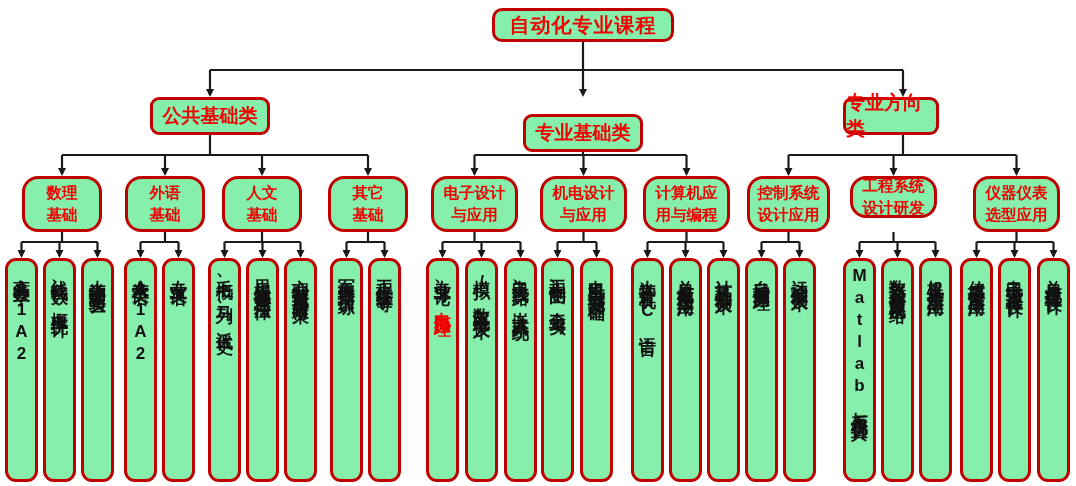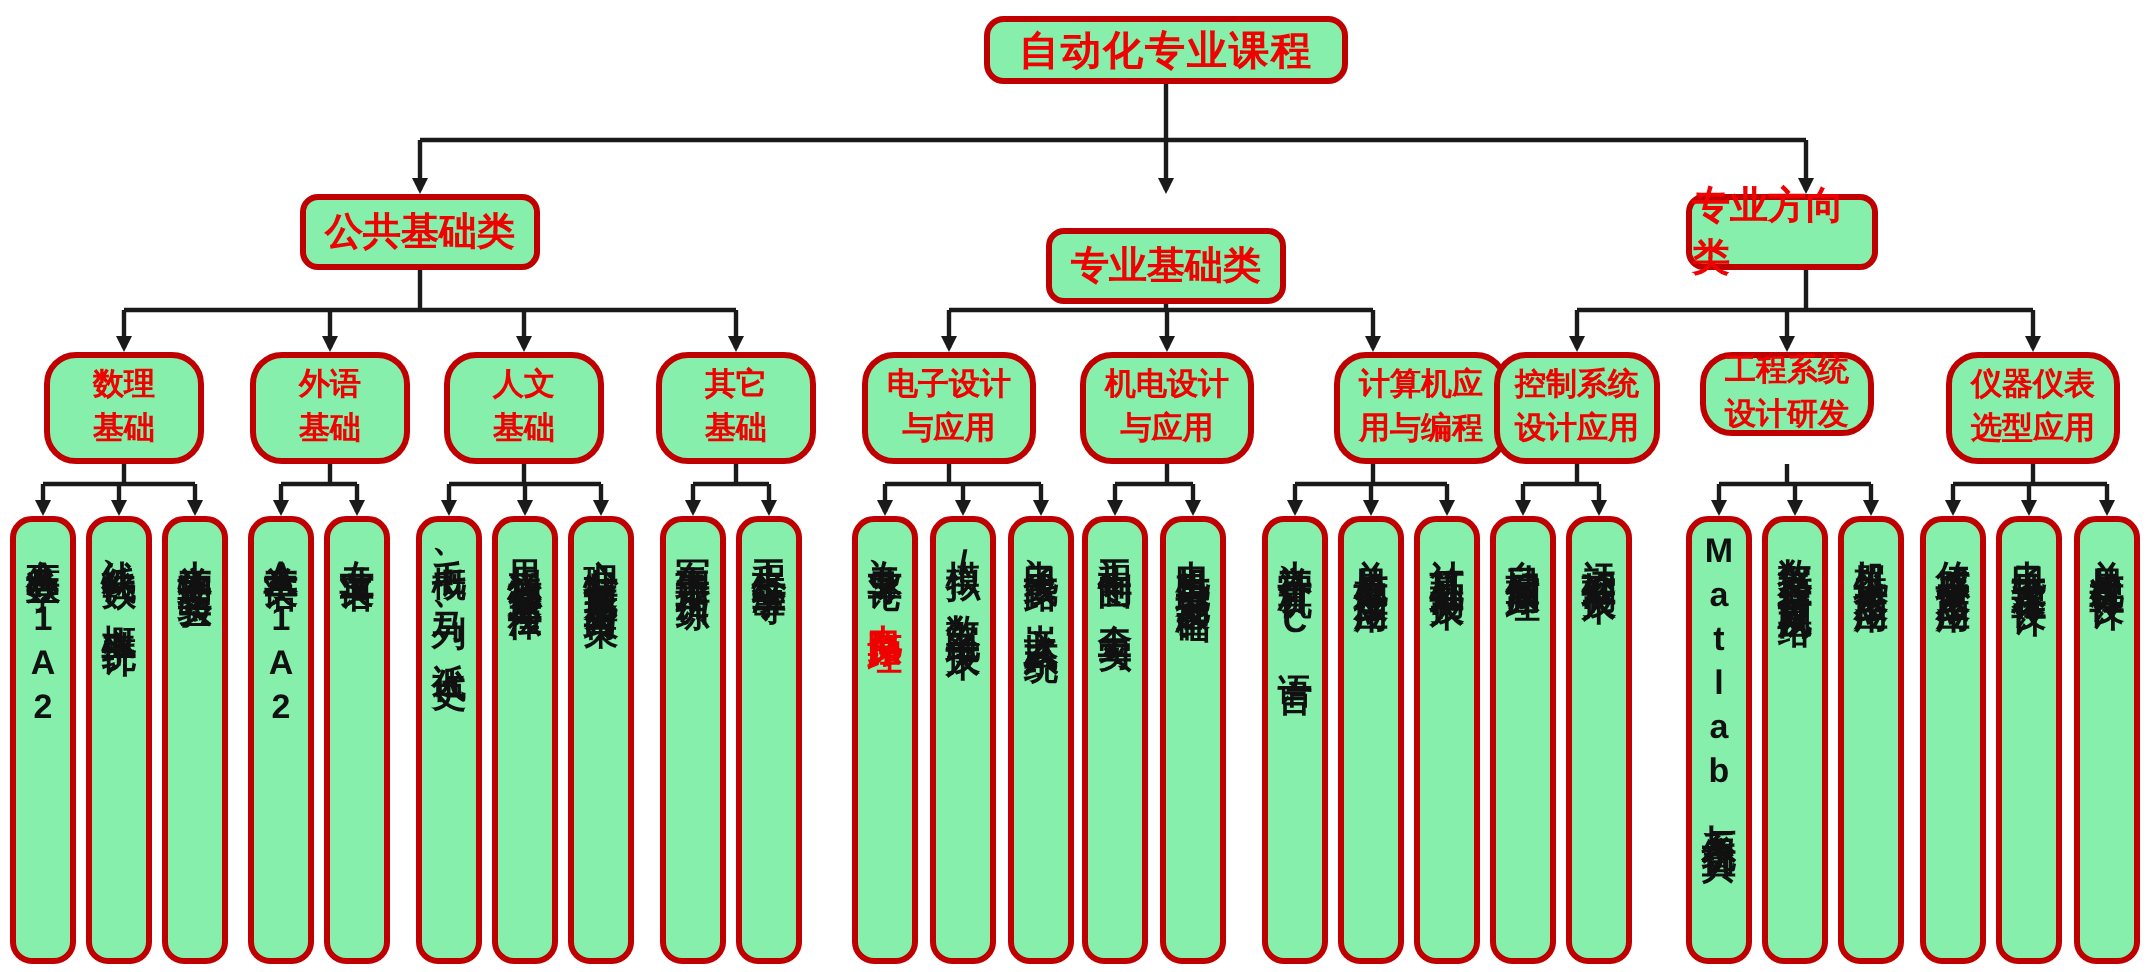--- a/index.html
+++ b/index.html
@@ -99,21 +99,21 @@
   <div class="node lvl3" style="left:125px;top:176px;width:80px;height:56px;">外语
 基础</div>
   <div class="node lvl3" style="left:222px;top:176px;width:80px;height:56px;">人文
 基础</div>
   <div class="node lvl3" style="left:328px;top:176px;width:80px;height:56px;">其它
 基础</div>
   <div class="node lvl3" style="left:431px;top:176px;width:87px;height:56px;">电子设计
 与应用</div>
   <div class="node lvl3" style="left:540px;top:176px;width:87px;height:56px;">机电设计
 与应用</div>
-  <div class="node lvl3" style="left:643px;top:176px;width:87px;height:56px;margin-left:24px;">计算机应
+  <div class="node lvl3" style="left:643px;top:176px;width:87px;height:56px;">计算机应
 用与编程</div>
   <div class="node lvl3" style="left:747px;top:176px;width:83px;height:56px;">控制系统
 设计应用</div>
   <div class="node lvl3" style="left:850px;top:176px;width:87px;height:42px;">工程系统
 设计研发</div>
   <div class="node lvl3" style="left:973px;top:176px;width:87px;height:56px;">仪器仪表
 选型应用</div>
 
   <div class="node leaf" style="left:5px;top:258px;width:33px;height:224px;">
     <span class="vtext"><span>高等数学A1A2</span><span class="hl"></span></span>

